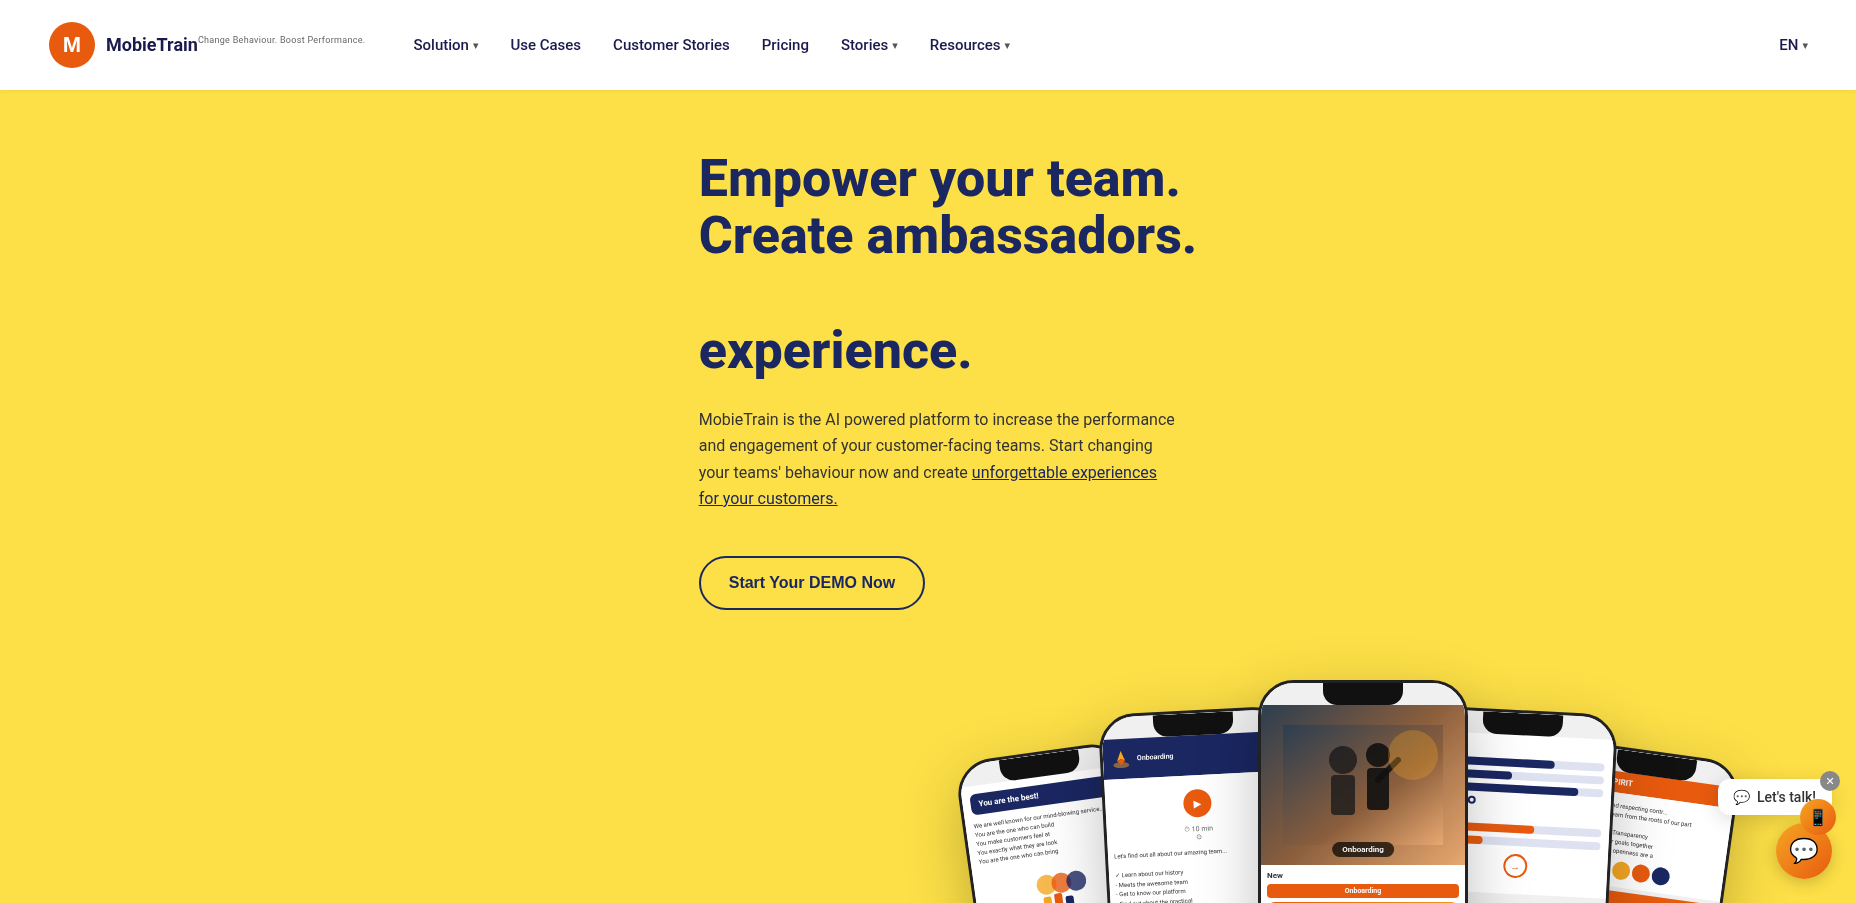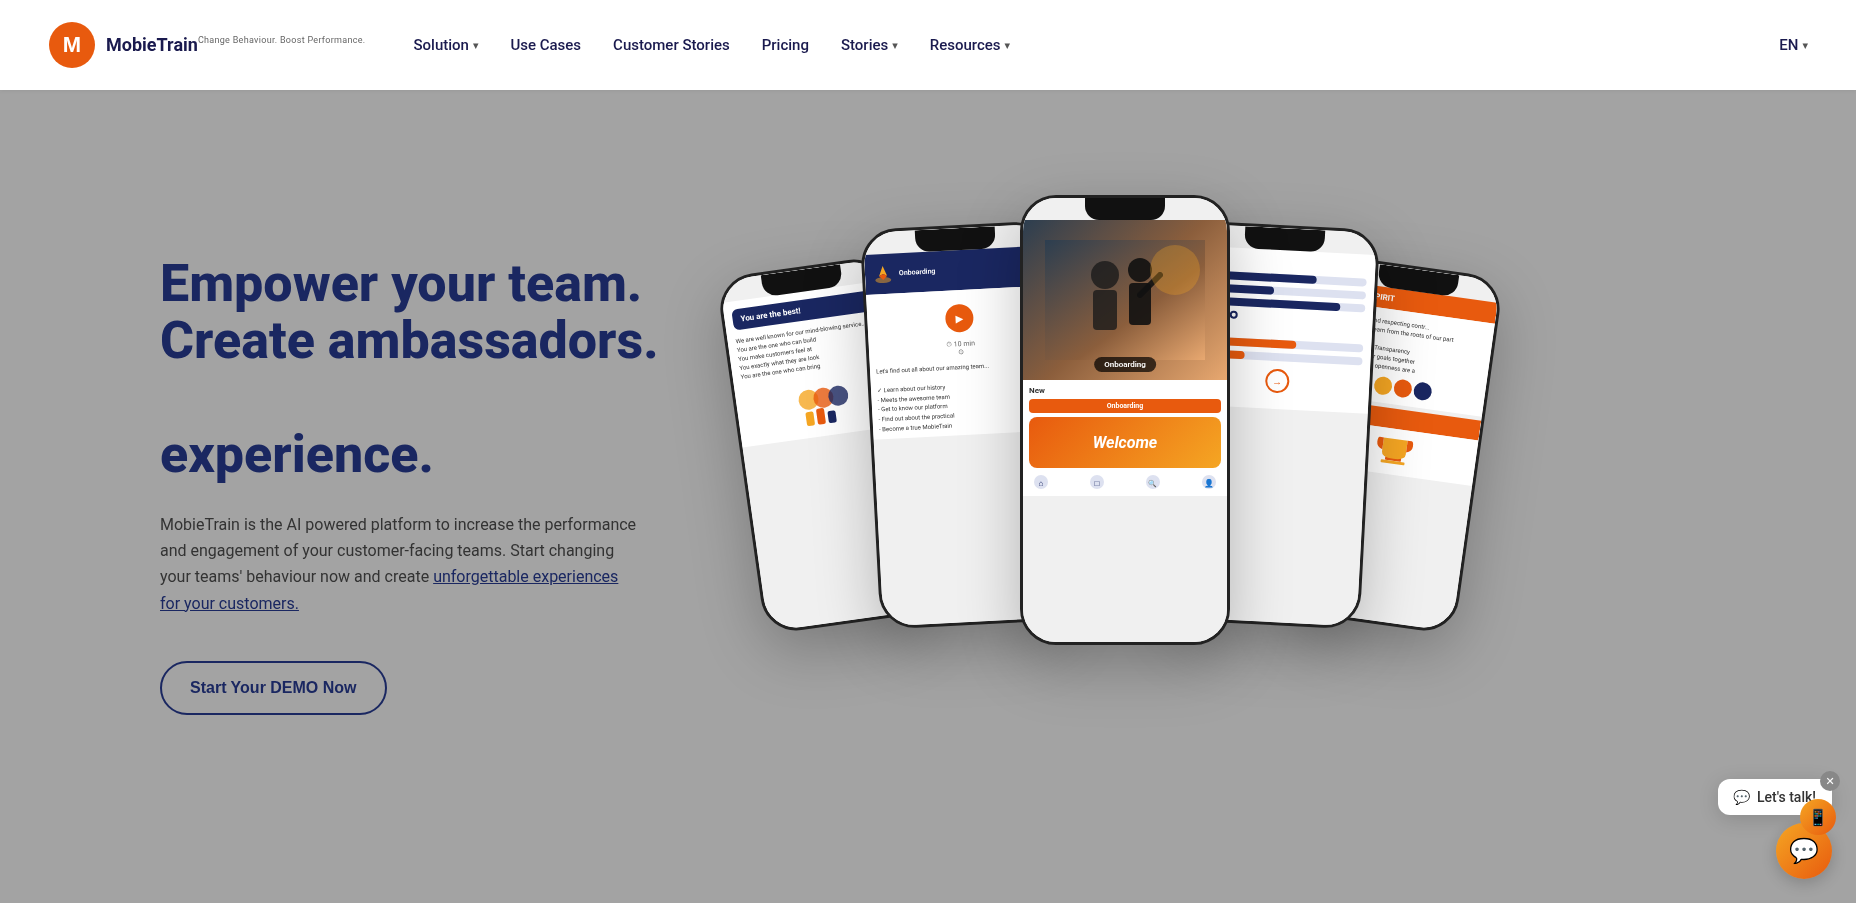--- a/index.html
+++ b/index.html
@@ -92,27 +92,28 @@
       border-radius: 50px;
       padding: 14px 28px;
       font-size: 15px;
       font-weight: 600;
       cursor: pointer;
       white-space: nowrap;
     }
 
     
     .hero {
-      background: #a3a3a3;
+      background: #fde047;
       min-height: 813px;
       display: flex;
       align-items: center;
       padding: 60px 120px 83px 160px;
       position: relative;
       overflow: hidden;
+      flex-direction: column;
     }
     .hero-content {
       flex: 0 0 520px;
       max-width: 520px;
       z-index: 2;
     }
     .hero-heading {
       font-size: 52px;
       font-weight: 800;
       color: #1a2761;

